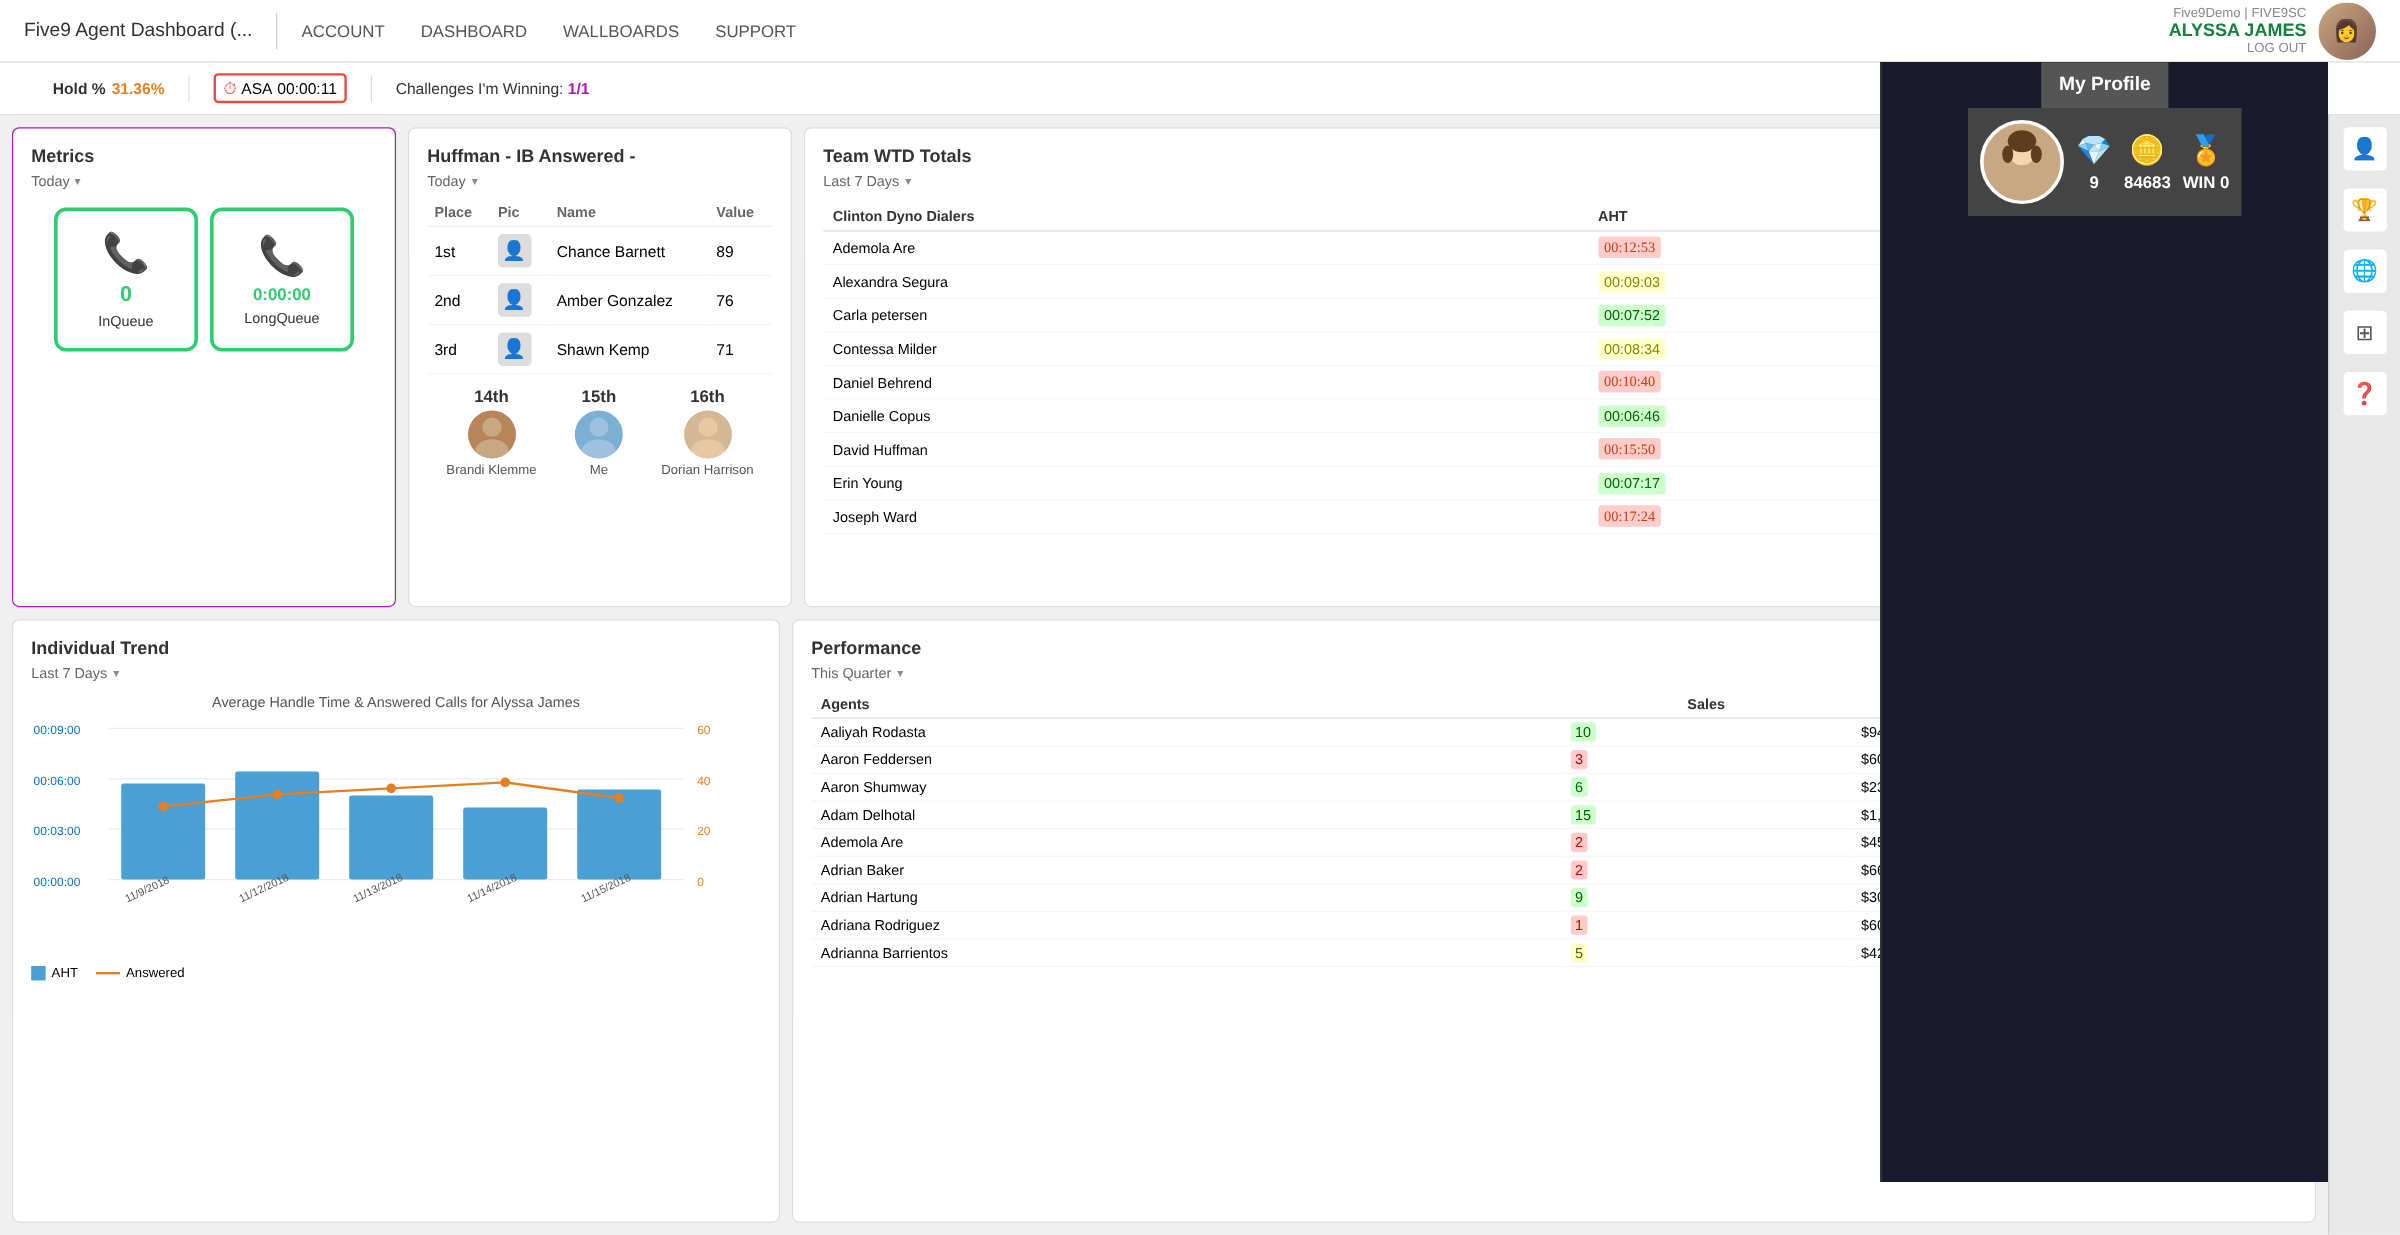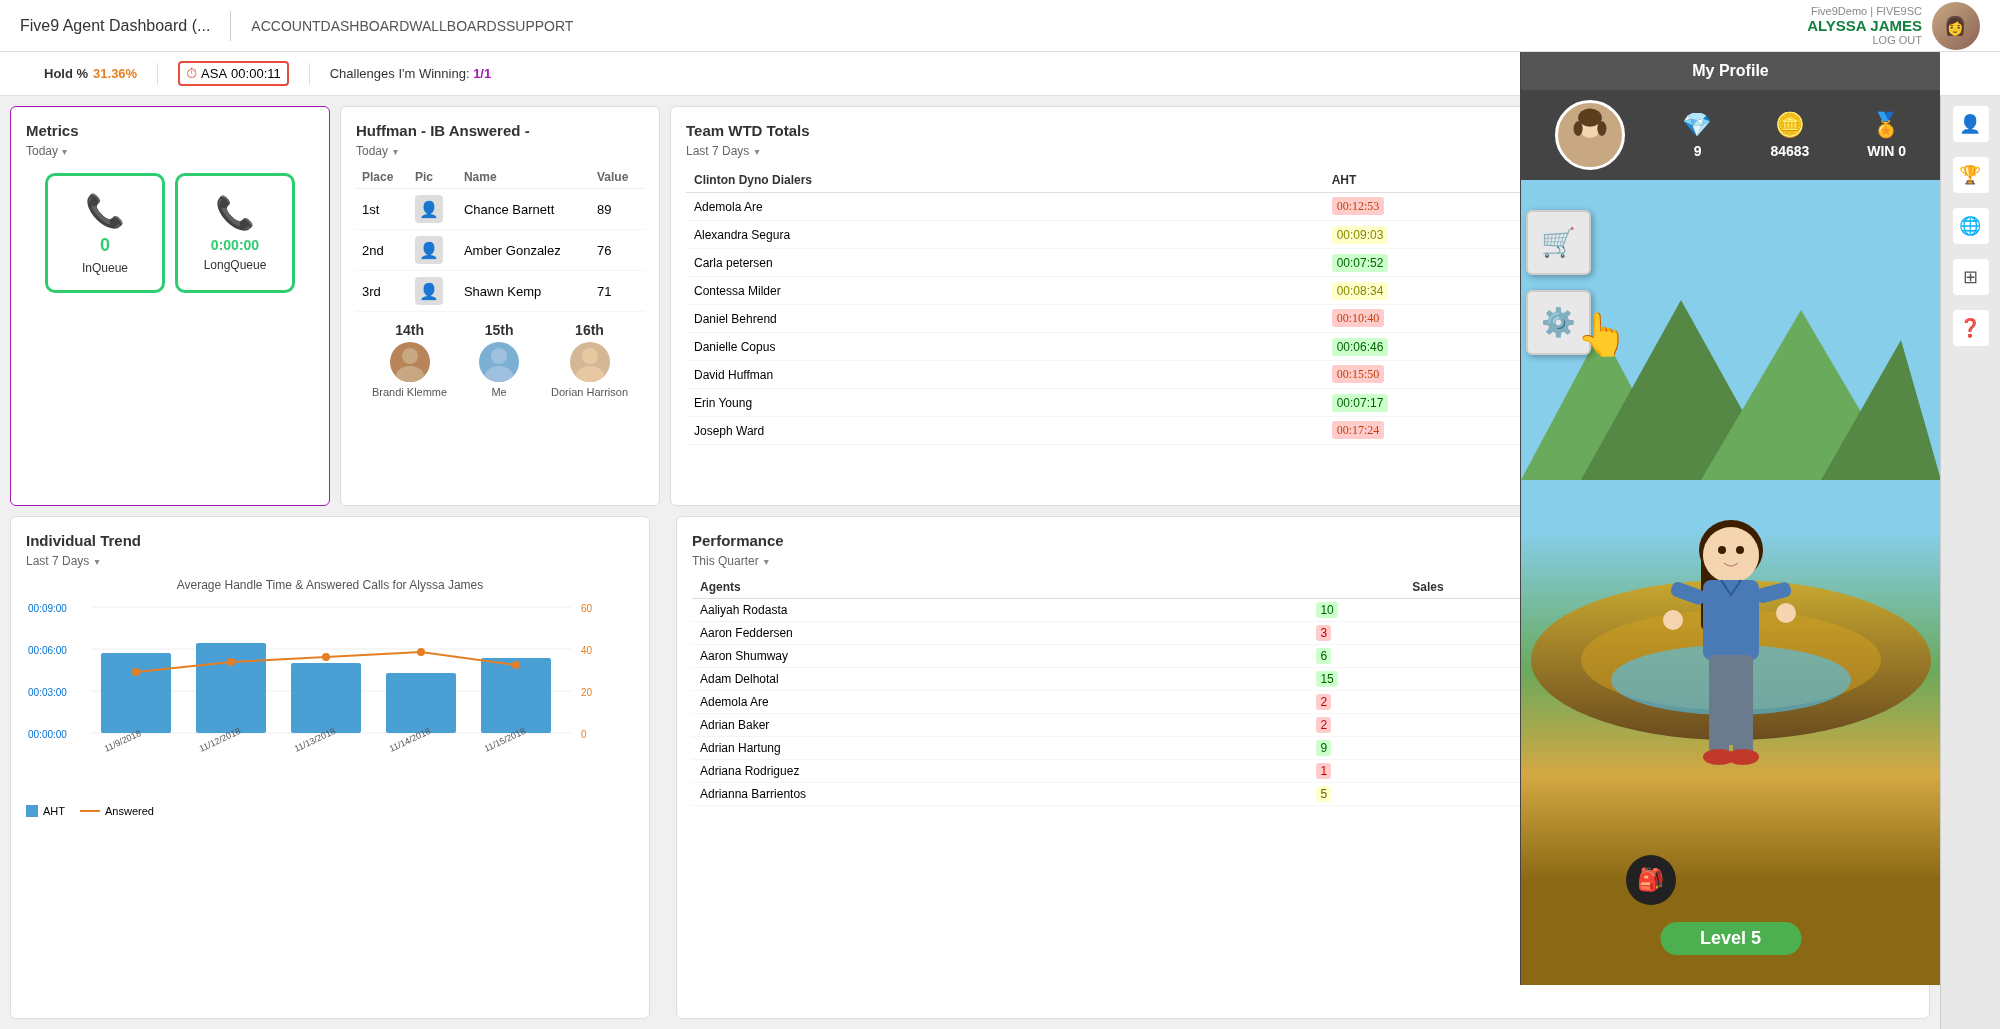--- a/index.html
+++ b/index.html
@@ -5,21 +5,21 @@
     * { box-sizing: border-box; margin: 0; padding: 0; }
     body { font-family: Arial, sans-serif; font-size: 13px; background: #f0f0f0; overflow: hidden; width: 2000px; height: 1029px; }
 
     
     .top-nav {
       display: flex; align-items: center; background: #fff; border-bottom: 1px solid #ddd;
       height: 52px; padding: 0 20px; position: relative;
     }
     .top-nav-title { font-size: 16px; color: #333; font-weight: 500; margin-right: 20px; }
     .top-nav-divider { width: 1px; height: 30px; background: #ccc; margin-right: 20px; }
-    .top-nav-links { display: flex; flex: 1; }
+    .top-nav-links { display: flex; gap: 30px; flex: 1; }
     .top-nav-link { font-size: 14px; color: #555; text-decoration: none; cursor: pointer; font-weight: 500; }
     .top-nav-user { display: flex; flex-direction: column; align-items: flex-end; margin-left: auto; }
     .top-nav-user-info { font-size: 11px; color: #888; }
     .top-nav-user-name { font-size: 15px; color: #15803d; font-weight: bold; }
     .top-nav-logout { font-size: 11px; color: #888; cursor: pointer; }
     .top-nav-avatar { width: 48px; height: 48px; border-radius: 50%; background: #ccc; margin-left: 10px; overflow: hidden; }
     .top-nav-avatar-img {
       width: 100%; height: 100%;
       background: linear-gradient(135deg, #c8a882, #8b6355);
       display: flex; align-items: center; justify-content: center;
@@ -76,21 +76,21 @@
     .team-table { width: 100%; border-collapse: collapse; margin-top: 10px; }
     .team-table th { font-size: 12px; color: #333; text-align: left; padding: 5px 8px; border-bottom: 1px solid #ddd; }
     .team-table td { padding: 5px 8px; font-size: 12px; border-bottom: 1px solid #f5f5f5; }
     .time-cell { border-radius: 3px; padding: 2px 5px; font-size: 12px; font-weight: 500; }
     .time-pink { background: #ffcccc; color: #c2410c; font-family: Liberation Serif, serif; }
     .time-yellow { background: #ffffcc; color: #880; }
     .time-green { background: #ccffcc; color: #060; }
     .util-bar { width: 30px; height: 14px; background: #888; border-radius: 2px; display: inline-block; }
 
     
-    .bottom-row { display: flex; flex: 1; gap: 26px; padding: 0 10px 10px 10px; }
+    .bottom-row { display: flex; flex: 1; gap: 10px; padding: 0 10px 10px 10px; }
 
     
     .trend-panel { width: 640px; background: #fff; border-radius: 6px; border: 1px solid #ddd; padding: 15px; overflow: hidden; }
     .trend-chart-area { margin-top: 10px; position: relative; height: 200px; }
     .chart-title { font-size: 12px; color: #555; text-align: center; margin-bottom: 5px; }
     .chart-legend { display: flex; gap: 15px; margin-top: 25px; font-size: 11px; }
     .legend-item { display: flex; align-items: center; gap: 5px; }
     .legend-box { width: 12px; height: 12px; }
     .legend-line { width: 20px; height: 2px; }
 
@@ -99,23 +99,23 @@
     .perf-table { width: 100%; border-collapse: collapse; margin-top: 8px; }
     .perf-table th { font-size: 12px; color: #333; padding: 4px 8px; border-bottom: 1px solid #ddd; }
     .perf-table td { padding: 4px 8px; font-size: 12px; border-bottom: 1px solid #f5f5f5; }
     .sales-cell { border-radius: 3px; padding: 1px 4px; text-align: center; font-weight: 500; }
     .sales-high { background: #ccffcc; color: #060; }
     .sales-low { background: #ffcccc; color: #c00; }
     .sales-mid { background: #ffffcc; color: #660; }
 
     
     .profile-overlay {
-      position: absolute; top: 52px; right: 60px; width: 420px; height: 933px;
+      position: absolute; top: 52px; right: 60px; width: 373px; height: 933px;
       background: #1a1a2e; border-left: 1px solid #444; z-index: 100;
-      display: flex; flex-direction: column;
+      display: flex; flex-direction: column; align-items: center;
     }
     .profile-header { background: #555; padding: 10px 15px; display: flex; align-items: center; justify-content: center; }
     .profile-title { color: #fff; font-size: 16px; font-weight: bold; }
     .profile-stats { background: #444; display: flex; align-items: center; justify-content: space-around; padding: 10px; gap: 10px; }
     .profile-avatar { width: 70px; height: 70px; border-radius: 50%; background: #c8a882; overflow: hidden; display: flex; align-items: center; justify-content: center; font-size: 30px; border: 3px solid #fff; }
     .profile-stat { display: flex; flex-direction: column; align-items: center; gap: 4px; }
     .profile-stat-icon { font-size: 24px; }
     .profile-stat-val { font-size: 14px; color: #fff; font-weight: bold; }
     .profile-scene { flex: 1; position: relative; overflow: hidden; }
     .profile-scene-bg {

